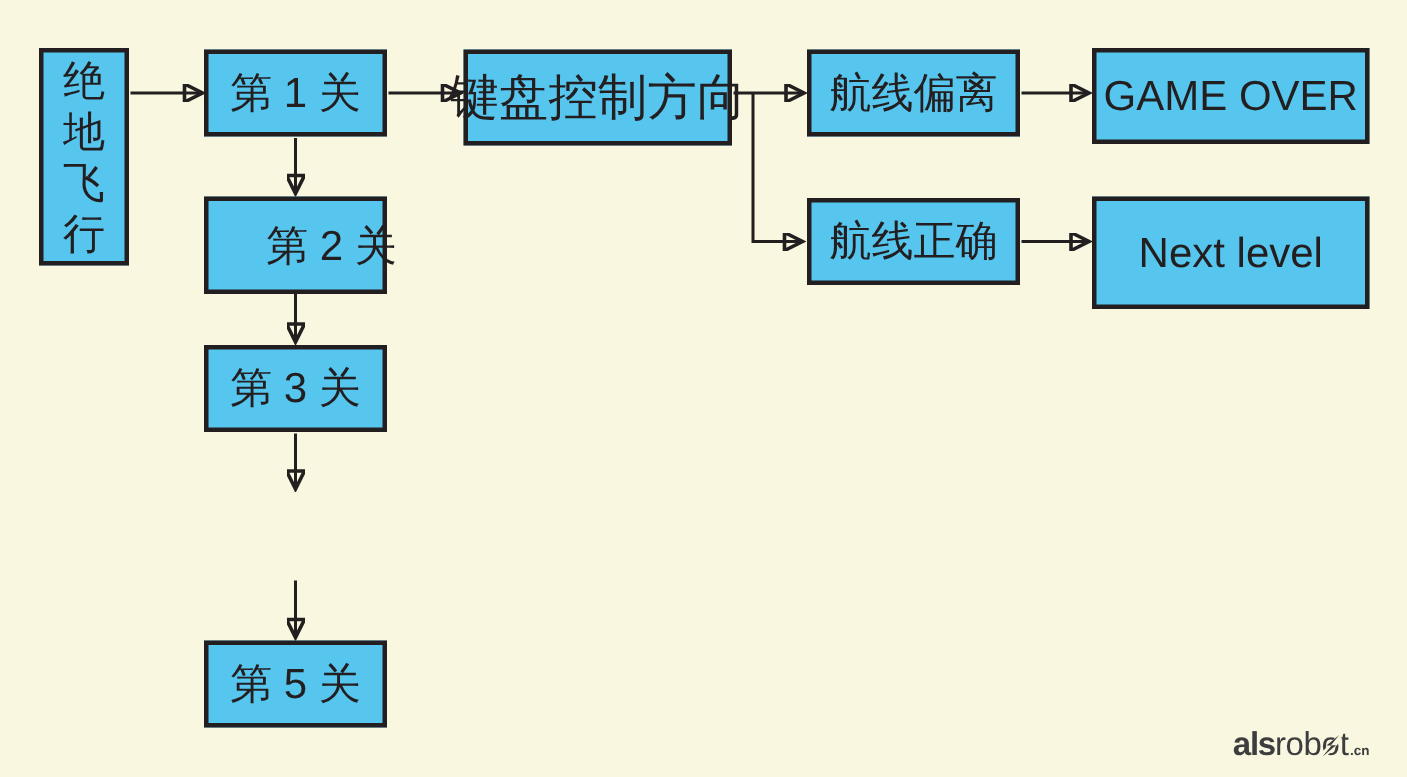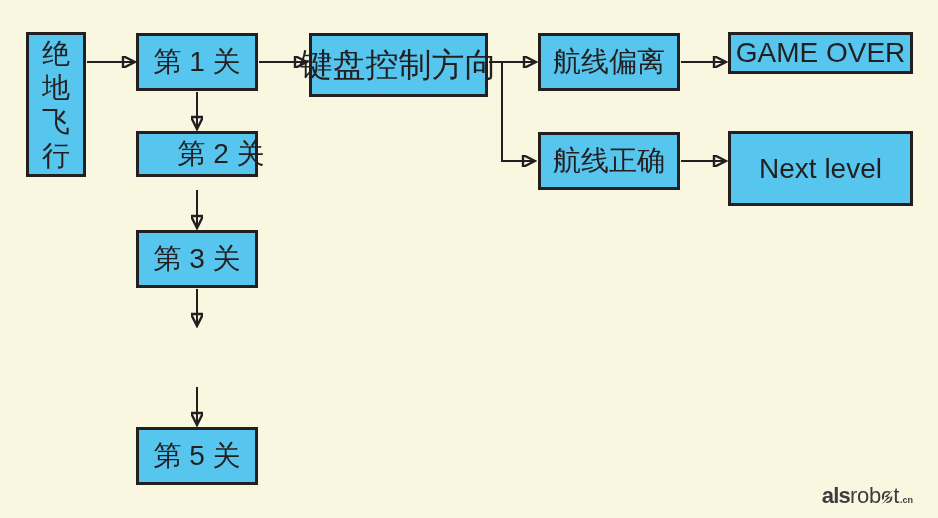--- a/index.html
+++ b/index.html
@@ -23,27 +23,27 @@
     position:absolute;box-sizing:border-box;
     background:var(--box-fill);
     border:3px solid var(--box-border);
     color:var(--text);
     display:flex;align-items:center;justify-content:center;
     font-size:28px;white-space:pre;
   }
   .n-start{left:26px;top:32px;width:60px;height:145px;flex-direction:column;line-height:34px;}
   .n-start span{display:block;text-align:center;}
   .n-l1{left:136px;top:33px;width:122px;height:58px;}
-  .n-l2{left:136px;top:131px;width:122px;height:46px;padding-left:48px;}
+  .n-l2{left:136px;top:131px;width:122px;height:65px;padding-left:48px;}
   .n-l3{left:136px;top:230px;width:122px;height:58px;}
   .n-l4{left:136px;top:328px;width:122px;height:58px;}
   .n-l5{left:136px;top:427px;width:122px;height:58px;}
   .n-keyboard{left:309px;top:33px;width:179px;height:64px;font-size:33px;}
   .n-deviate{left:538px;top:33px;width:142px;height:58px;}
-  .n-gameover{left:728px;top:32px;width:185px;height:42px;}
+  .n-gameover{left:728px;top:32px;width:185px;height:64px;}
   .n-correct{left:538px;top:132px;width:142px;height:58px;}
   .n-next{left:728px;top:131px;width:185px;height:75px;}
   .logo{
     position:absolute;right:25px;bottom:5px;
     color:var(--logo);font-size:22px;line-height:26px;
     display:flex;align-items:baseline;margin-left:20px;
   }
   .logo-bold{font-weight:900;letter-spacing:-0.8px;}
   .logo-mid,.logo-end{font-weight:500;letter-spacing:-0.3px;}
   .logo-o{position:relative;display:inline-block;font-weight:500;}

